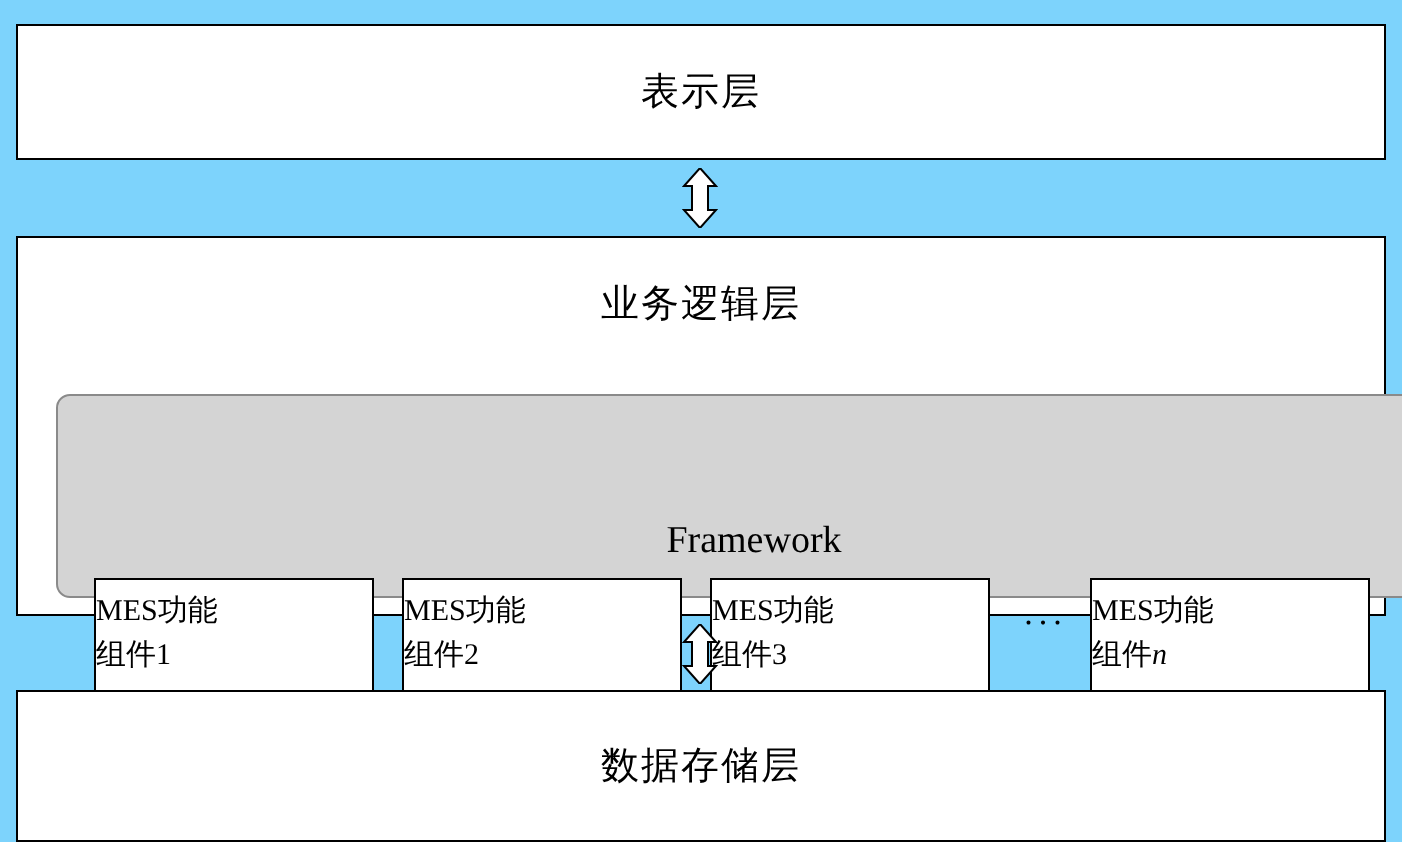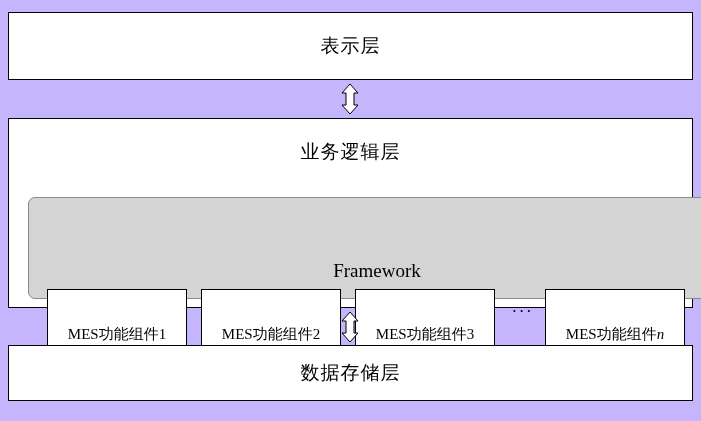--- a/index.html
+++ b/index.html
@@ -8,21 +8,21 @@
     background: #ffffff;
   }
   body {
     font-family: "Liberation Serif", "DejaVu Serif", serif;
     color: #000000;
   }
   #canvas {
     position: relative;
     width: 701px;
     height: 421px;
-    background: #c4b5fd;
+    background: #7dd3fc;
     overflow: hidden;
   }
 
   .layer-box {
     position: absolute;
     border: 1px solid #000000;
     background: #ffffff;
     box-sizing: border-box;
   }
 
@@ -80,22 +80,22 @@
   
   .mes-box {
     position: absolute;
     top: 170px;
     width: 140px;
     height: 58px;
     border: 1px solid #000000;
     background: #ffffff;
     box-sizing: border-box;
     display: flex;
-    flex-direction: row;
-    align-items: flex-end;
+    flex-direction: column;
+    align-items: flex-start;
     justify-content: center;
     font-size: 15px;
     line-height: 1.45;
     font-family: "Liberation Serif", "DejaVu Serif", serif;
   }
   .mes-box .l2 .ital {
     font-style: italic;
   }
 
   #mes-1 { left: 38px; }
@@ -112,21 +112,21 @@
     font-size: 17px;
     letter-spacing: 3px;
     font-family: "Liberation Serif", "DejaVu Serif", serif;
   }
 
   
   #storage-layer {
     left: 8px;
     top: 345px;
     width: 685px;
-    height: 56px;
+    height: 76px;
     display: flex;
     align-items: center;
     justify-content: center;
   }
 
   
   .arrow {
     position: absolute;
     left: 336px;
     width: 28px;

